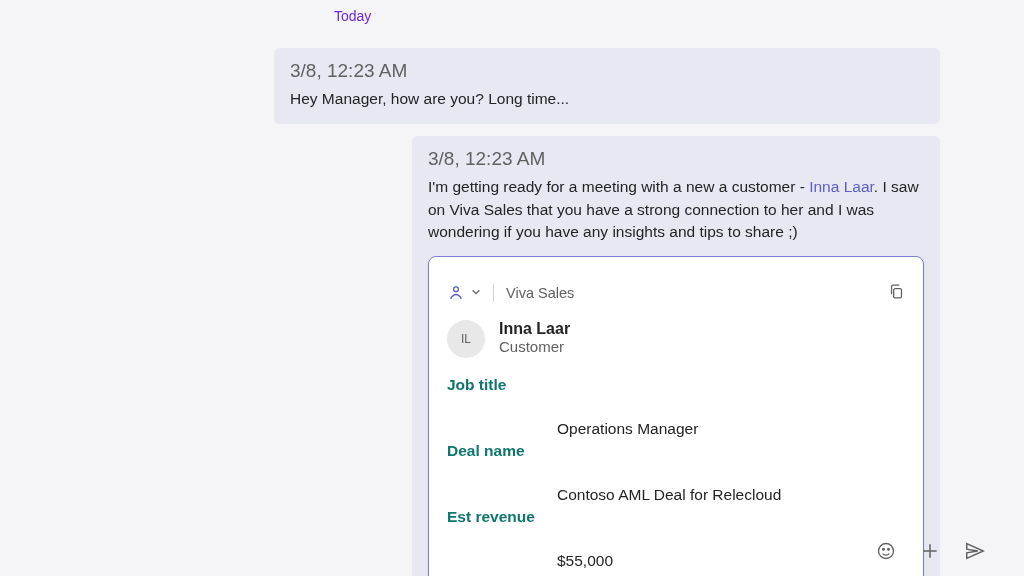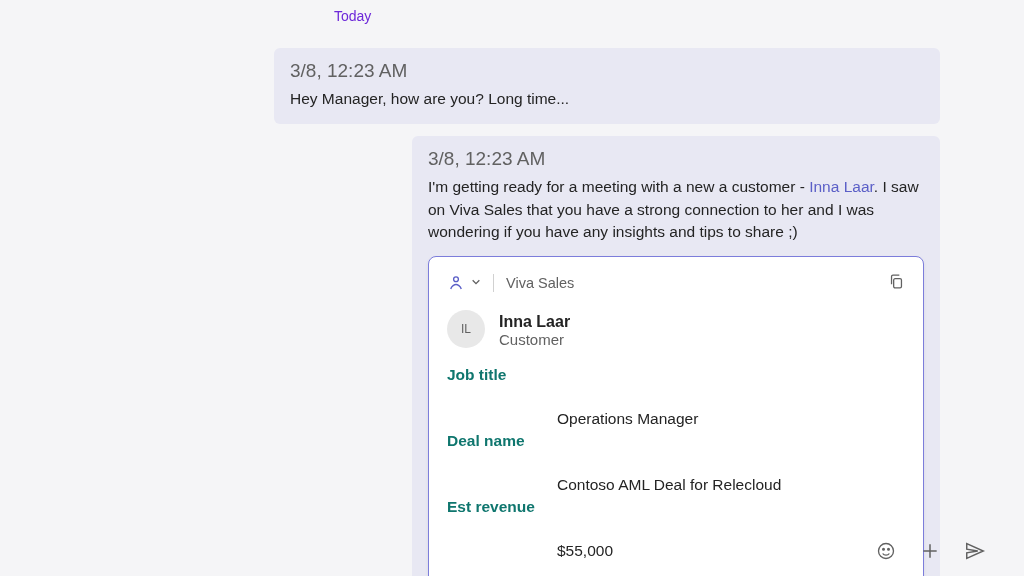--- a/index.html
+++ b/index.html
@@ -55,21 +55,21 @@
     background: #ffffff;
     border: 1.5px solid #7c7ddb;
     border-radius: 8px;
     margin-top: 12px;
     padding: 0;
     box-shadow: 0 2px 4px rgba(0,0,0,0.06);
   }
   .card-header {
     display: flex;
     align-items: center;
-    padding: 16px 18px 10px 18px;
+    padding: 26px 18px 10px 18px;
   }
   .app-icon {
     width: 18px;
     height: 18px;
     display: flex;
     align-items: center;
     justify-content: center;
   }
   .chevron-down {
     margin-left: 6px;
@@ -88,21 +88,21 @@
     flex: 1;
   }
   .copy-icon {
     color: #616161;
   }
   .card-body {
     padding: 6px 18px 18px 18px;
   }
   .contact-row {
     display: flex;
-    align-items: flex-end;
+    align-items: flex-start;
     margin-bottom: 18px;
   }
   .avatar {
     width: 38px;
     height: 38px;
     border-radius: 50%;
     background: #e8e8e8;
     color: #616161;
     display: flex;
     align-items: center;

